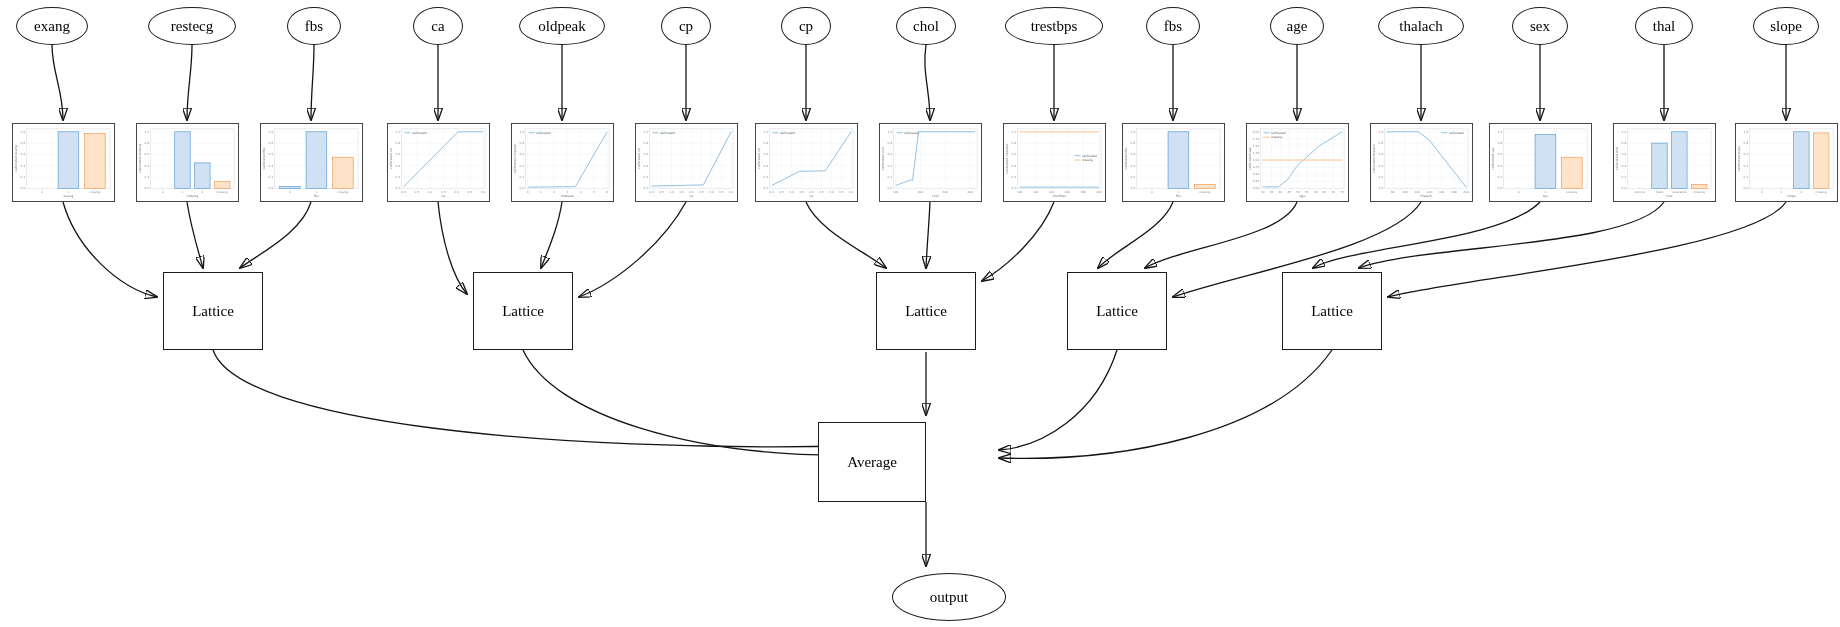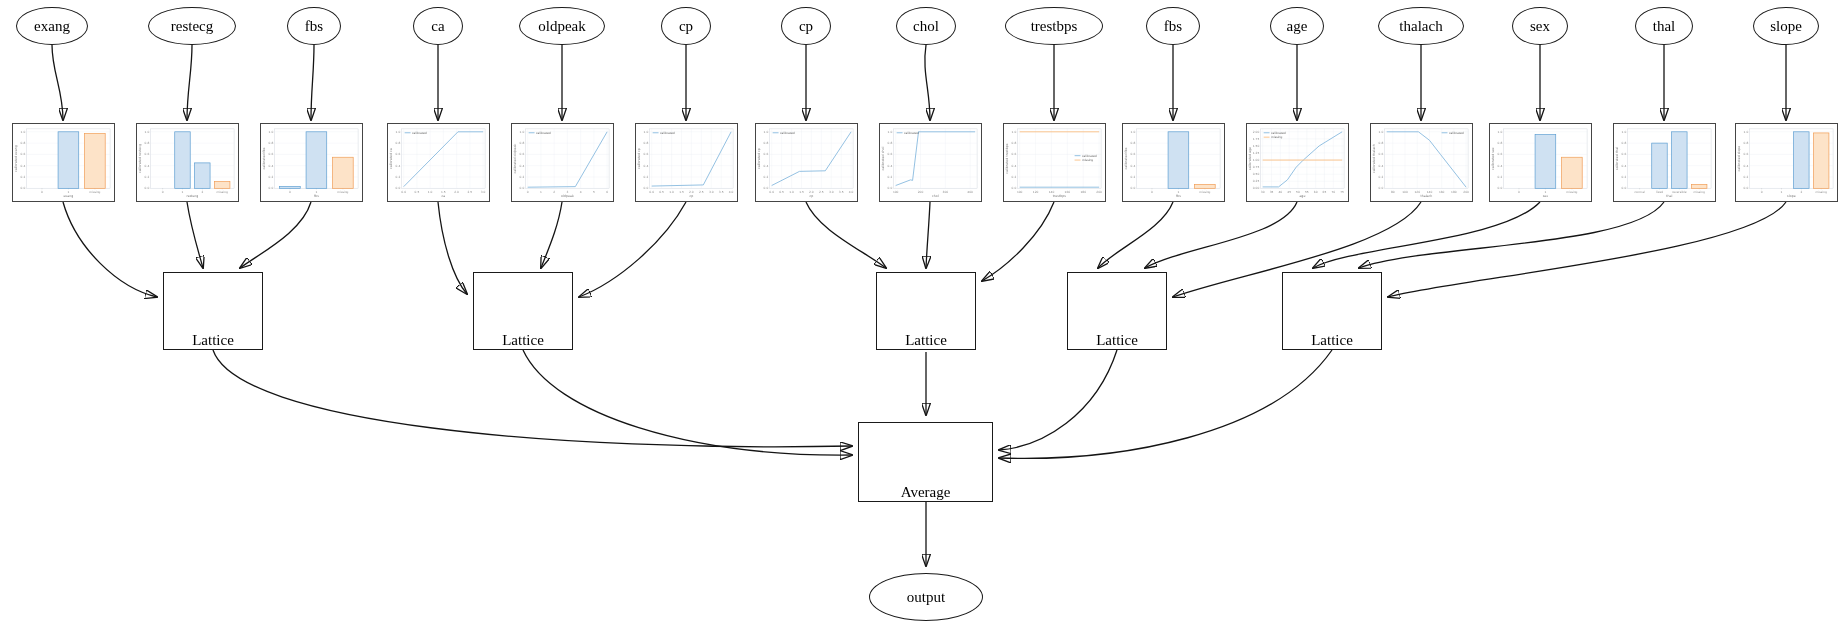--- a/index.html
+++ b/index.html
@@ -2,21 +2,21 @@
 <html><head>
 <meta charset="utf-8">
 <style>
   html,body{margin:0;padding:0;background:#ffffff;}
   #canvas{position:relative;width:1840px;height:627px;background:#ffffff;overflow:hidden;
           font-family:"Liberation Serif", serif;text-decoration:underline;}
   .node-ellipse{position:absolute;border:1.3px solid #1a1a1a;border-radius:50%;
     display:flex;align-items:center;justify-content:center;background:#fff;
     font-size:15px;color:#000;box-sizing:border-box;}
   .node-box{position:absolute;border:1.3px solid #1a1a1a;background:#fff;
-    display:flex;align-items:flex-end;justify-content:center;font-size:15px;color:#000;
+    display:flex;align-items:center;justify-content:center;font-size:15px;color:#000;
     box-sizing:border-box;}
   .chart-node{position:absolute;width:103px;height:79px;border:1.5px solid #454545;
     background:#fff;box-sizing:border-box;}
   .chart-node svg{display:block;width:100%;height:100%;}
   #edges{position:absolute;left:0;top:0;width:1840px;height:627px;pointer-events:none;}
   #edges path{fill:none;stroke:#141414;stroke-width:1.3px;}
 </style>
 </head>
 <body>
 
@@ -649,21 +649,21 @@
   <div class="node-box" style="left:876px;top:272px;width:100px;height:78px;">
       <span>Lattice</span>
     </div>
   <div class="node-box" style="left:1067px;top:272px;width:100px;height:78px;">
       <span>Lattice</span>
     </div>
   <div class="node-box" style="left:1282px;top:272px;width:100px;height:78px;">
       <span>Lattice</span>
     </div>
 
-  <div class="node-box" style="left:858px;top:422px;width:135px;height:80px;">
+  <div class="node-box" style="left:818px;top:422px;width:108px;height:80px;">
       <span>Average</span>
     </div>
 
-  <div class="node-ellipse" style="left:869px;top:573px;width:114px;height:48px;">
+  <div class="node-ellipse" style="left:892px;top:573px;width:114px;height:48px;">
       <span>output</span>
     </div>
 
 </div>
 
 </body></html>

